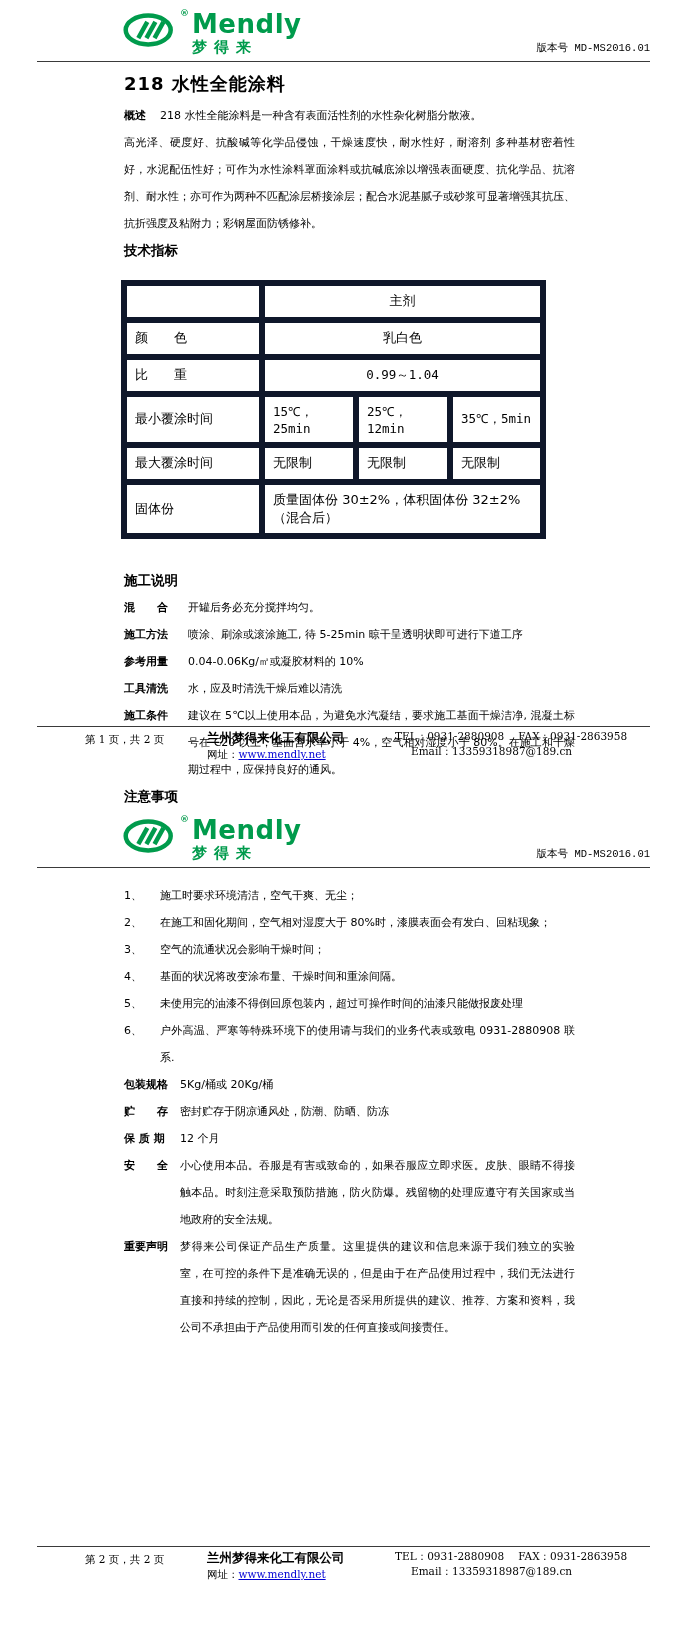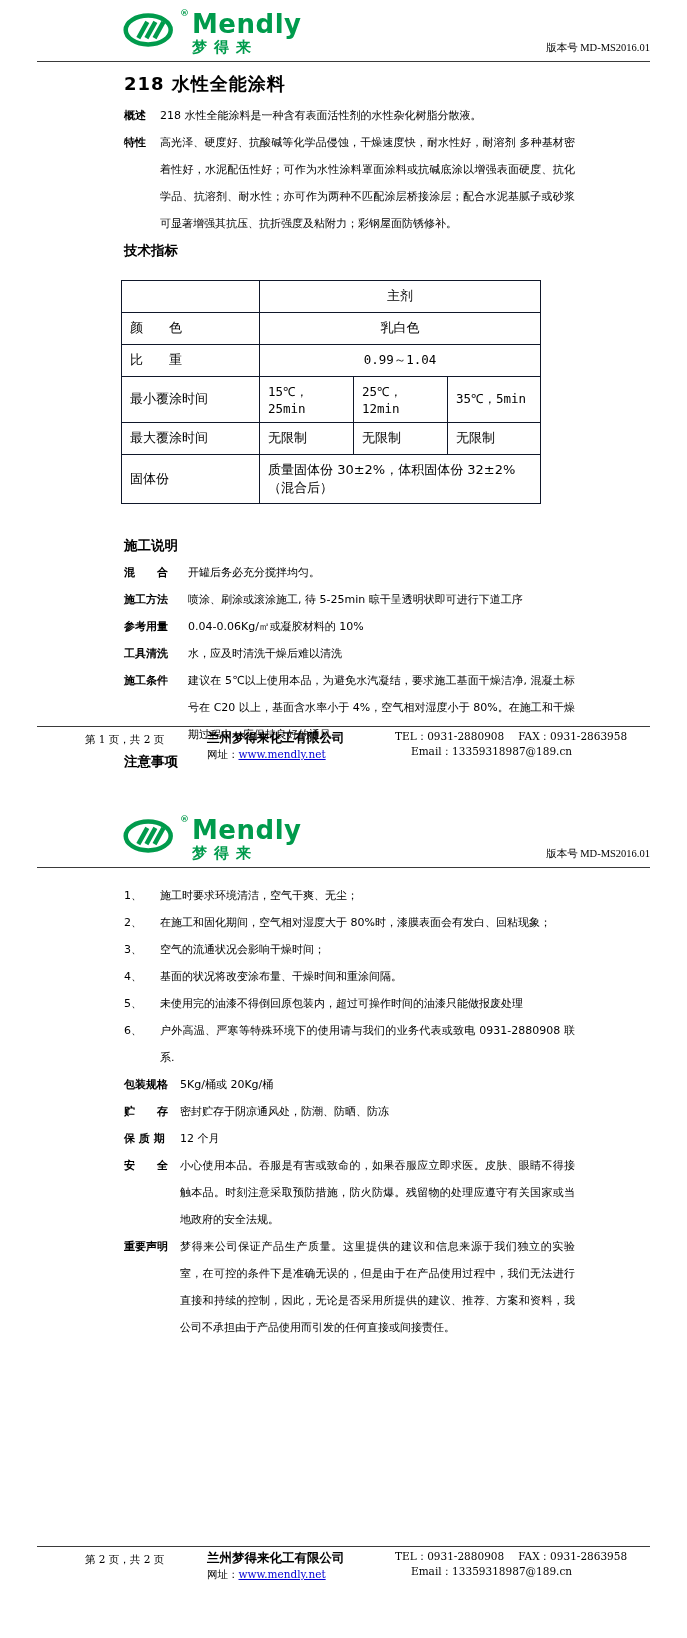--- a/index.html
+++ b/index.html
@@ -11,34 +11,34 @@
 
   
   .hdr { margin:0 37px; padding:12px 0 4px 86px; border-bottom:1.5px solid #3a3a3a;
          display:flex; justify-content:space-between; align-items:flex-end; }
   #p2 .hdr { padding-top:46px; }
   .logo { display:flex; align-items:flex-start; gap:3px; }
   .logo-texts { display:flex; flex-direction:column; }
   .brand-name { font-size:26px; font-weight:bold; color:#009B4C; line-height:0.95; letter-spacing:0.5px; }
   .brand-cn { font-size:15px; font-weight:bold; color:#009B4C; letter-spacing:7px; margin-top:1px; }
   .reg { color:#009B4C; font-size:9px; position:relative; top:-4px; font-weight:bold; }
-  .version { font-size:10.5px; font-family:Liberation Serif, serif; padding-bottom:2px; }
+  .version { font-size:10.5px; font-family:Liberation Mono, monospace; padding-bottom:2px; }
 
   
   .title { margin:10px 112px 0 124px; font-size:18px; font-weight:bold; letter-spacing:1px; }
   .body-col { margin:6px 112px 0 124px; }
   .row { display:flex; line-height:27px; font-size:11px; }
   .row-label { flex:none; font-weight:bold; }
   .w36 { width:36px; } .w64 { width:64px; } .w56 { width:56px; }
   .row-text { flex:1; text-align:justify; }
   .heading { font-weight:bold; font-size:13.5px; line-height:27px; }
 
   
   .spec-table { border-collapse:collapse; margin:16px 0 0 -3px; font-size:13px; }
-  .spec-table td { border:1px solid #0f172a; padding:6px 8px; height:19px; vertical-align:middle; }
+  .spec-table td { border:6px solid #0f172a; padding:6px 8px; height:19px; vertical-align:middle; }
   .ctr { text-align:center; }
   .num { font-family:"DejaVu Sans Mono","Liberation Mono",monospace; font-size:12.5px; }
   .mt16 { margin-top:28px; }
 
   
   .ftr { position:absolute; left:37px; right:37px; border-top:1.5px solid #3a3a3a; padding-top:3px;
          font-size:10.5px; font-family:"DejaVu Serif","Liberation Serif",serif; }
   #p1 .ftr { bottom:10px; }
   #p2 .ftr { bottom:56px; }
   .ftr-row { display:flex; align-items:flex-start; }
@@ -73,21 +73,20 @@
     </div>
 
     <h1 class="title">218 水性全能涂料</h1>
 
     <div class="body-col">
       <div class="row">
         <span class="row-label w36">概述</span>
         <span class="row-text">218 水性全能涂料是一种含有表面活性剂的水性杂化树脂分散液。</span>
       </div>
       <div class="row">
-        <span class="row-label w36">特性</span>
         <span class="row-text">高光泽、硬度好、抗酸碱等化学品侵蚀，干燥速度快，耐水性好，耐溶剂 多种基材密着性好，水泥配伍性好；可作为水性涂料罩面涂料或抗碱底涂以增强表面硬度、抗化学品、抗溶剂、耐水性；亦可作为两种不匹配涂层桥接涂层；配合水泥基腻子或砂浆可显著增强其抗压、抗折强度及粘附力；彩钢屋面防锈修补。</span>
       </div>
 
       <div class="heading">技术指标</div>
 
       <table class="spec-table">
         <colgroup>
             <col style="width:138px">
             <col style="width:94px">
             <col style="width:94px">

